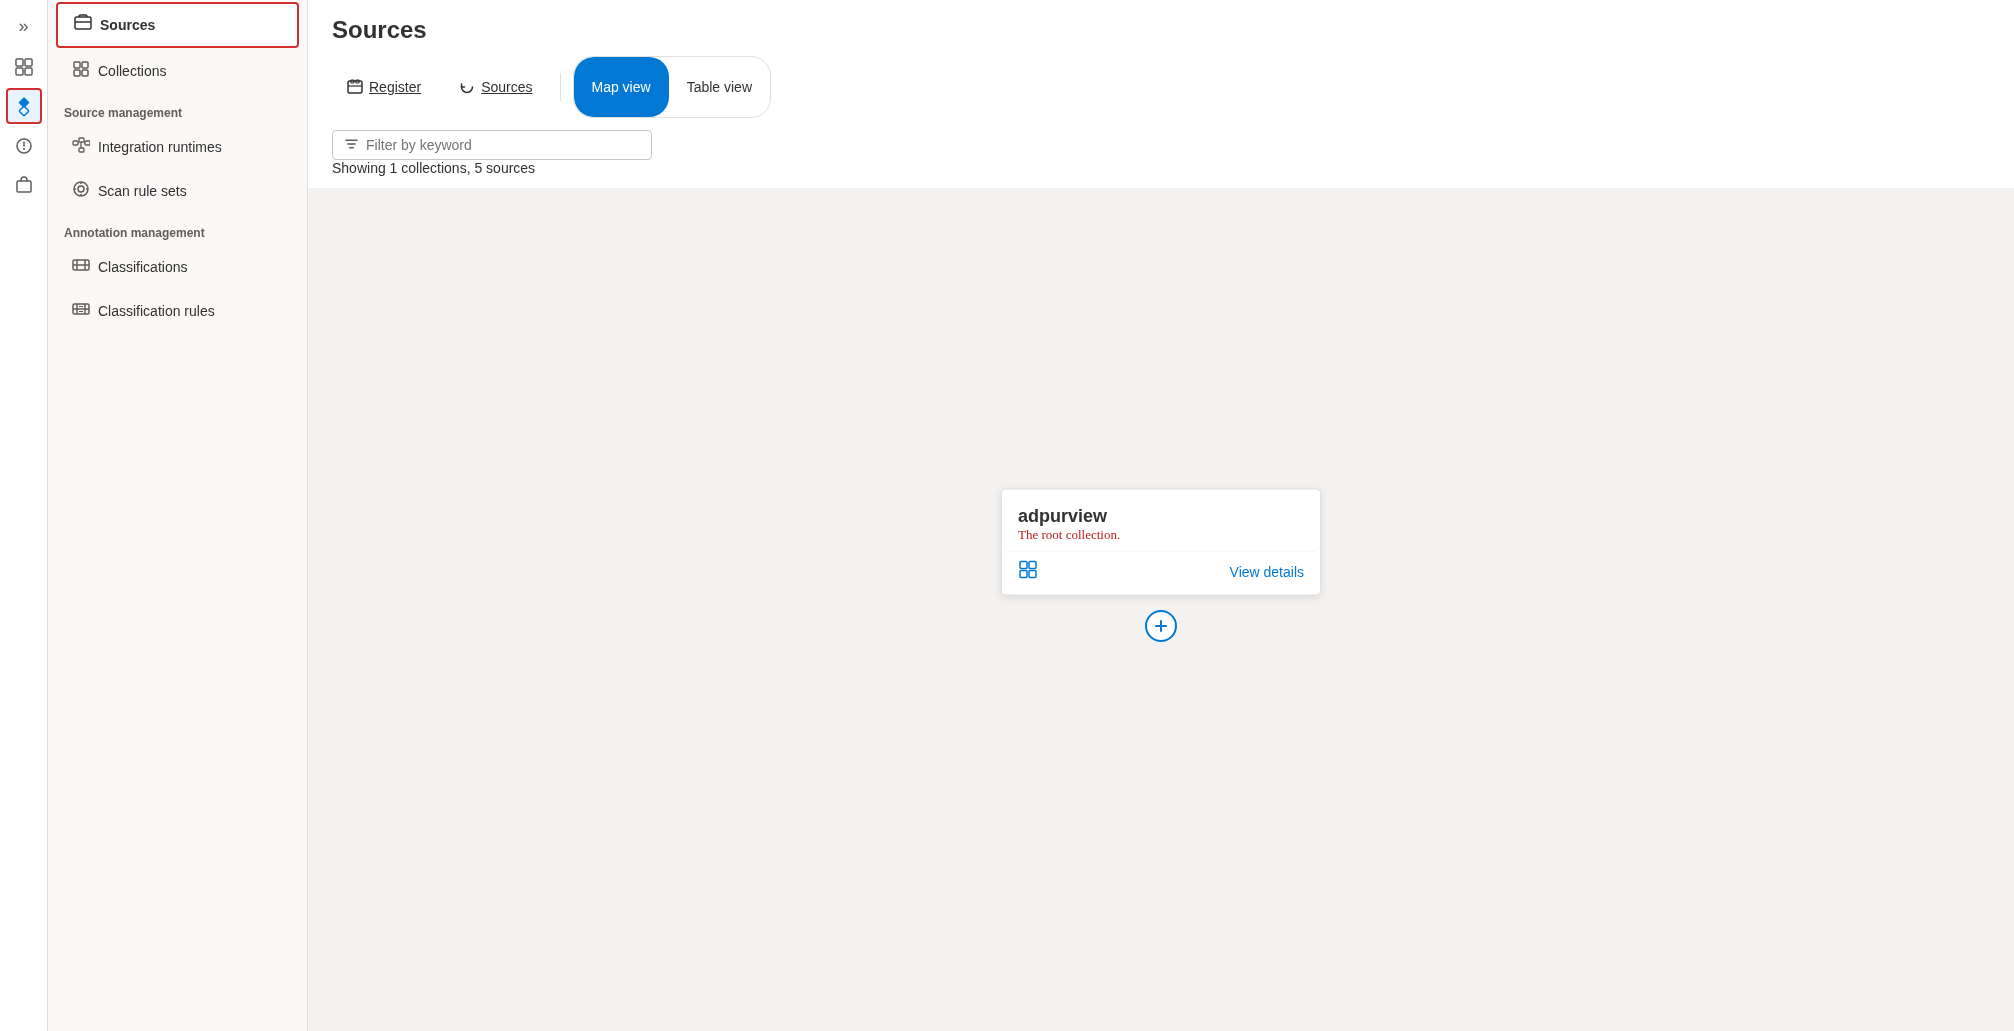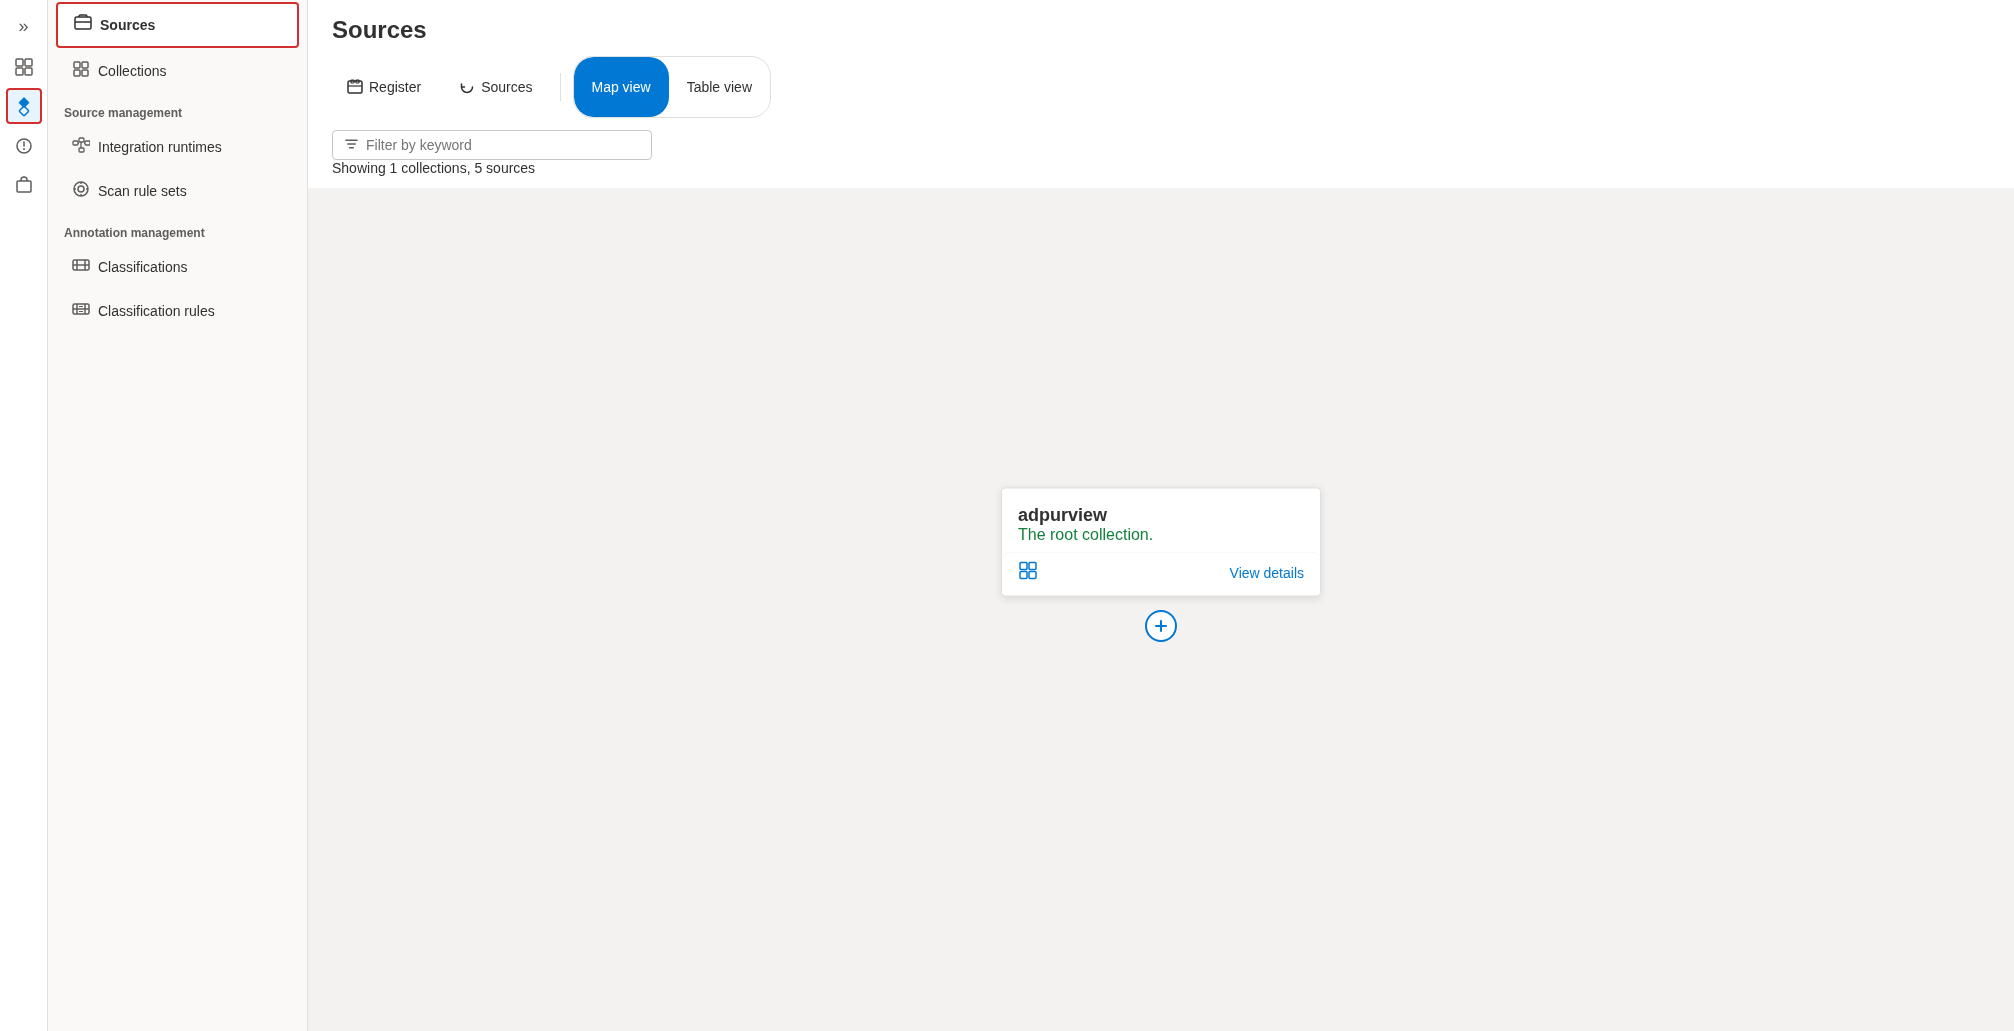--- a/index.html
+++ b/index.html
@@ -95,20 +95,21 @@
       display: flex;
       align-items: flex-start;
       gap: 6px;
       padding: 6px 14px;
       border: 1px solid transparent;
       border-radius: 4px;
       cursor: pointer;
       font-size: 14px;
       background: transparent;
       color: #323130;
+      text-decoration: underline;
     }
     .toolbar-divider {
       width: 1px;
       height: 28px;
       background: #e1dfdd;
       margin: 0 4px;
     }
     .view-toggle {
       display: flex;
       border: 1px solid #e1dfdd;
@@ -171,22 +172,23 @@
     }
     .card-body {
       padding: 16px 16px 8px 16px;
     }
     .card-title {
       font-size: 18px;
       font-weight: 600;
       color: #323130;
     }
     .card-subtitle {
-      font-size: 16px;
-      color: #15803d;
+      font-size: 13px;
+      color: #b91c1c;
+      font-family: Liberation Serif, serif;
     }
     .card-footer {
       display: flex;
       align-items: center;
       justify-content: space-between;
       padding: 8px 16px 12px 16px;
       border-top: 1px solid #f3f2f1;
       border-radius: 9px;
     }
     .card-link {

